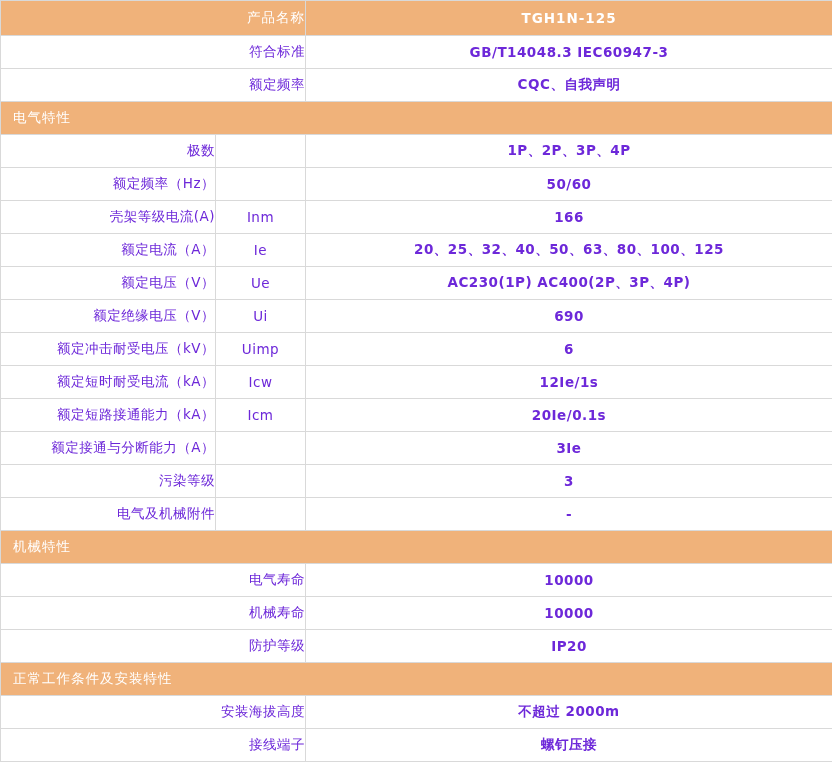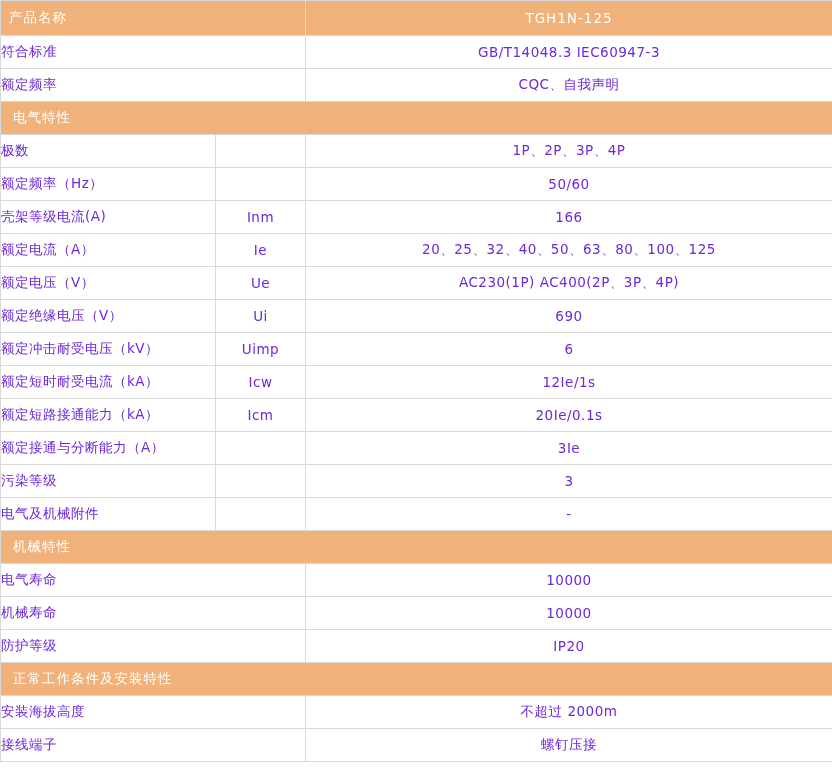--- a/index.html
+++ b/index.html
@@ -26,30 +26,31 @@
     padding: 2px 0;
     vertical-align: middle;
   }
   
   col.c-label { width: 215px; }
   col.c-sym   { width: 90px; }
   col.c-val   { width: 527px; }
 
   td.label {
     padding-left: 8px;
-    text-align: left;
+    text-align: right;
     letter-spacing: 0.5px;
   }
   td.sym {
     text-align: center;
     letter-spacing: 0.5px;
   }
   td.val {
     text-align: center;
     letter-spacing: 0.5px;
+    font-weight: bold;
   }
   tr.header td {
     background: #f0b27a;
     color: #ffffff;
     height: 30px;
     letter-spacing: 1px;
   }
   tr.header td.label {
     padding-left: 8px;
   }

